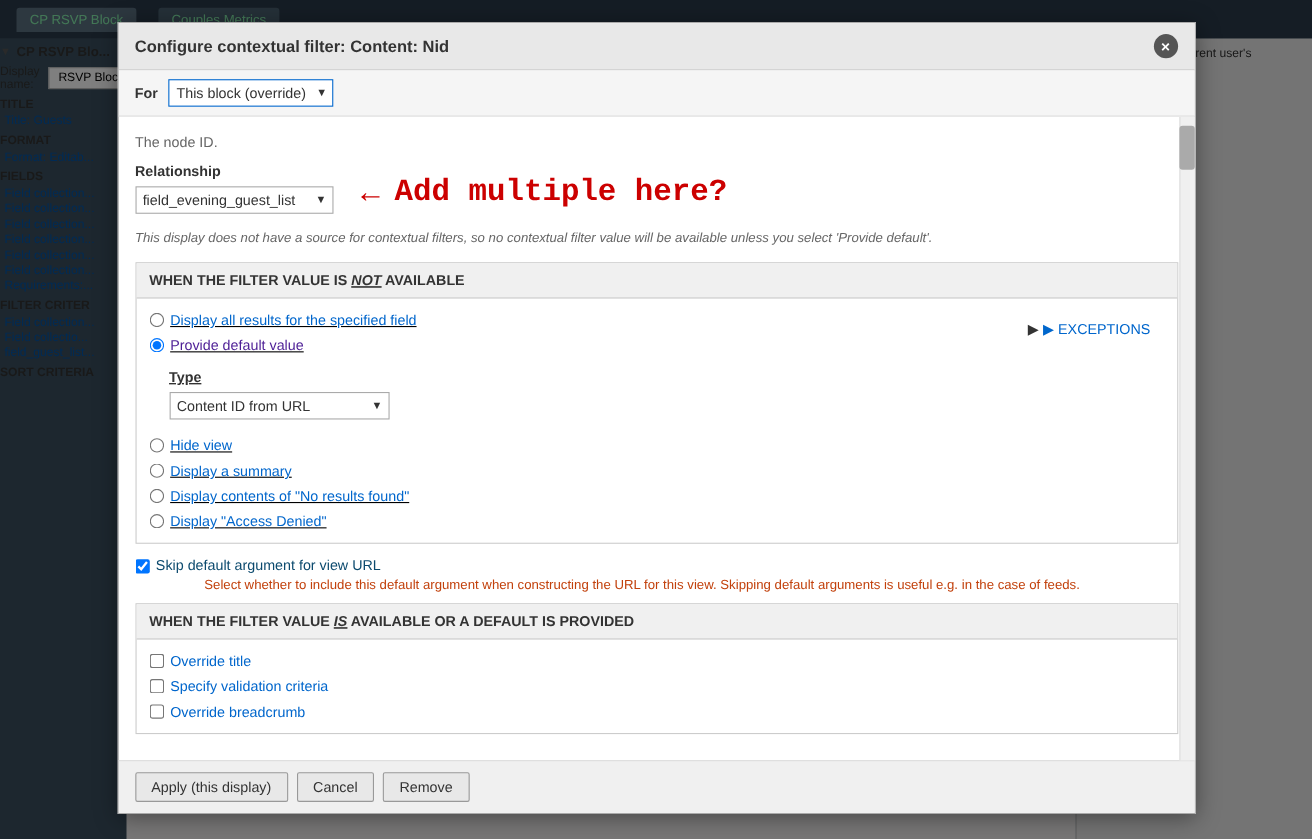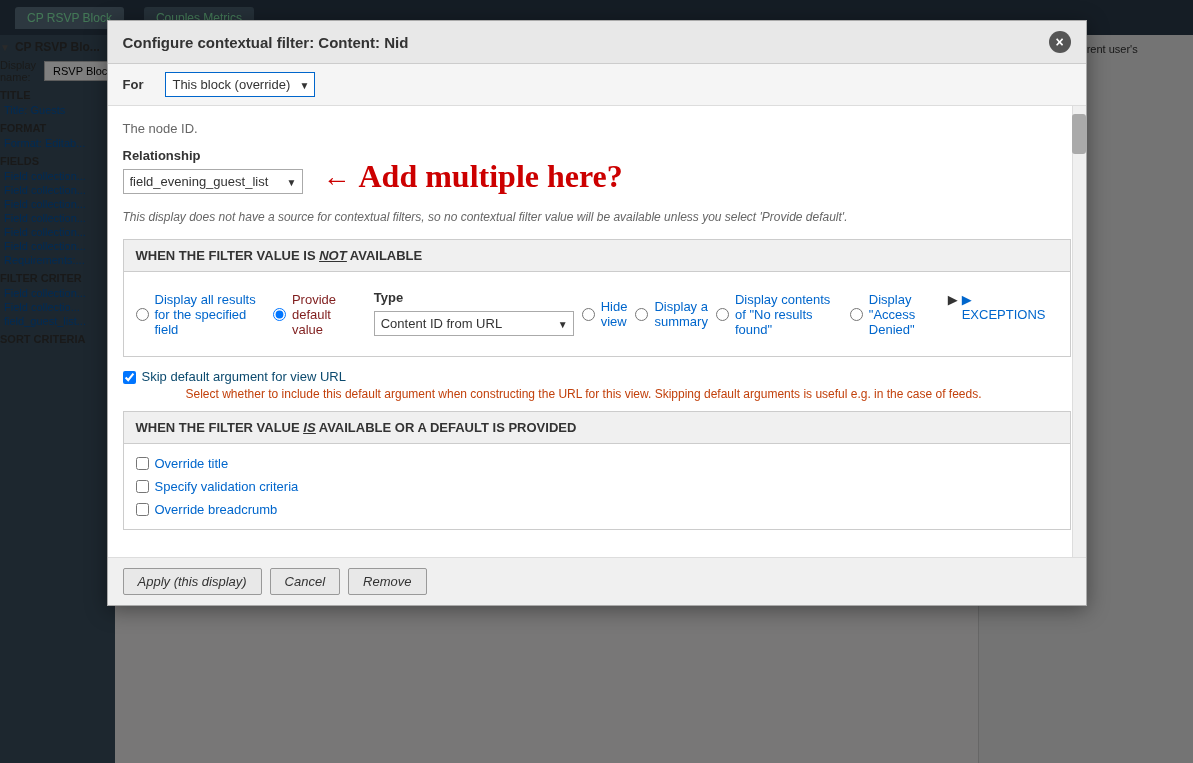--- a/index.html
+++ b/index.html
@@ -72,21 +72,21 @@
       font-weight: bold;
       border: none;
     }
 
     .modal-for-row {
       background: #f5f5f5;
       padding: 8px 15px;
       border-bottom: 1px solid #ddd;
       display: flex;
       align-items: center;
-      gap: 22px;
+      gap: 10px;
     }
 
     .modal-for-label {
       font-size: 13px;
       font-weight: bold;
       color: #333;
     }
 
     .modal-for-select {
       background: #fff;
@@ -183,23 +183,23 @@
     }
 
     .arrow-annotation {
       color: #cc0000;
       font-size: 28px;
       font-weight: bold;
     }
 
     .annotation-text {
       color: #cc0000;
-      font-size: 32px;
-      font-weight: bold;
-      font-family: Liberation Serif, serif;
+      font-size: 28px;
+      font-weight: bold;
+      font-family: Liberation Mono, monospace;
     }
 
     .warning-text {
       color: #666;
       font-size: 12px;
       margin-bottom: 15px;
       font-style: italic;
     }
 
     .section-box {
@@ -224,42 +224,43 @@
       font-style: italic;
       text-decoration: underline;
     }
 
     .section-box-body {
       padding: 12px;
     }
 
     .radio-group {
       display: flex;
-      flex-direction: row;
+      flex-direction: column;
       gap: 8px;
+      text-decoration: underline;
     }
 
     .radio-item {
       display: flex;
       align-items: center;
       gap: 6px;
     }
 
     .radio-item input[type="radio"] {
       cursor: pointer;
     }
 
     .radio-label {
       color: #0066cc;
       cursor: pointer;
       font-size: 13px;
     }
 
     .radio-label-dark {
-      color: #7f1d1d;
+      color: #4c1d95;
       font-size: 13px;
     }
 
     .provide-default-section {
       margin-left: 18px;
       margin-top: 6px;
     }
 
     .type-label {
       font-size: 13px;
@@ -372,21 +373,20 @@
     }
 
     .btn {
       padding: 5px 14px;
       font-size: 13px;
       border: 1px solid #999;
       background: #e8e8e8;
       cursor: pointer;
       color: #333;
       border-radius: 2px;
-      font-style: italic;
     }
 
     
     .bg-top-bar {
       background: #2b3a4a;
       height: 35px;
       display: flex;
       align-items: center;
       padding: 0 15px;
       gap: 20px;

